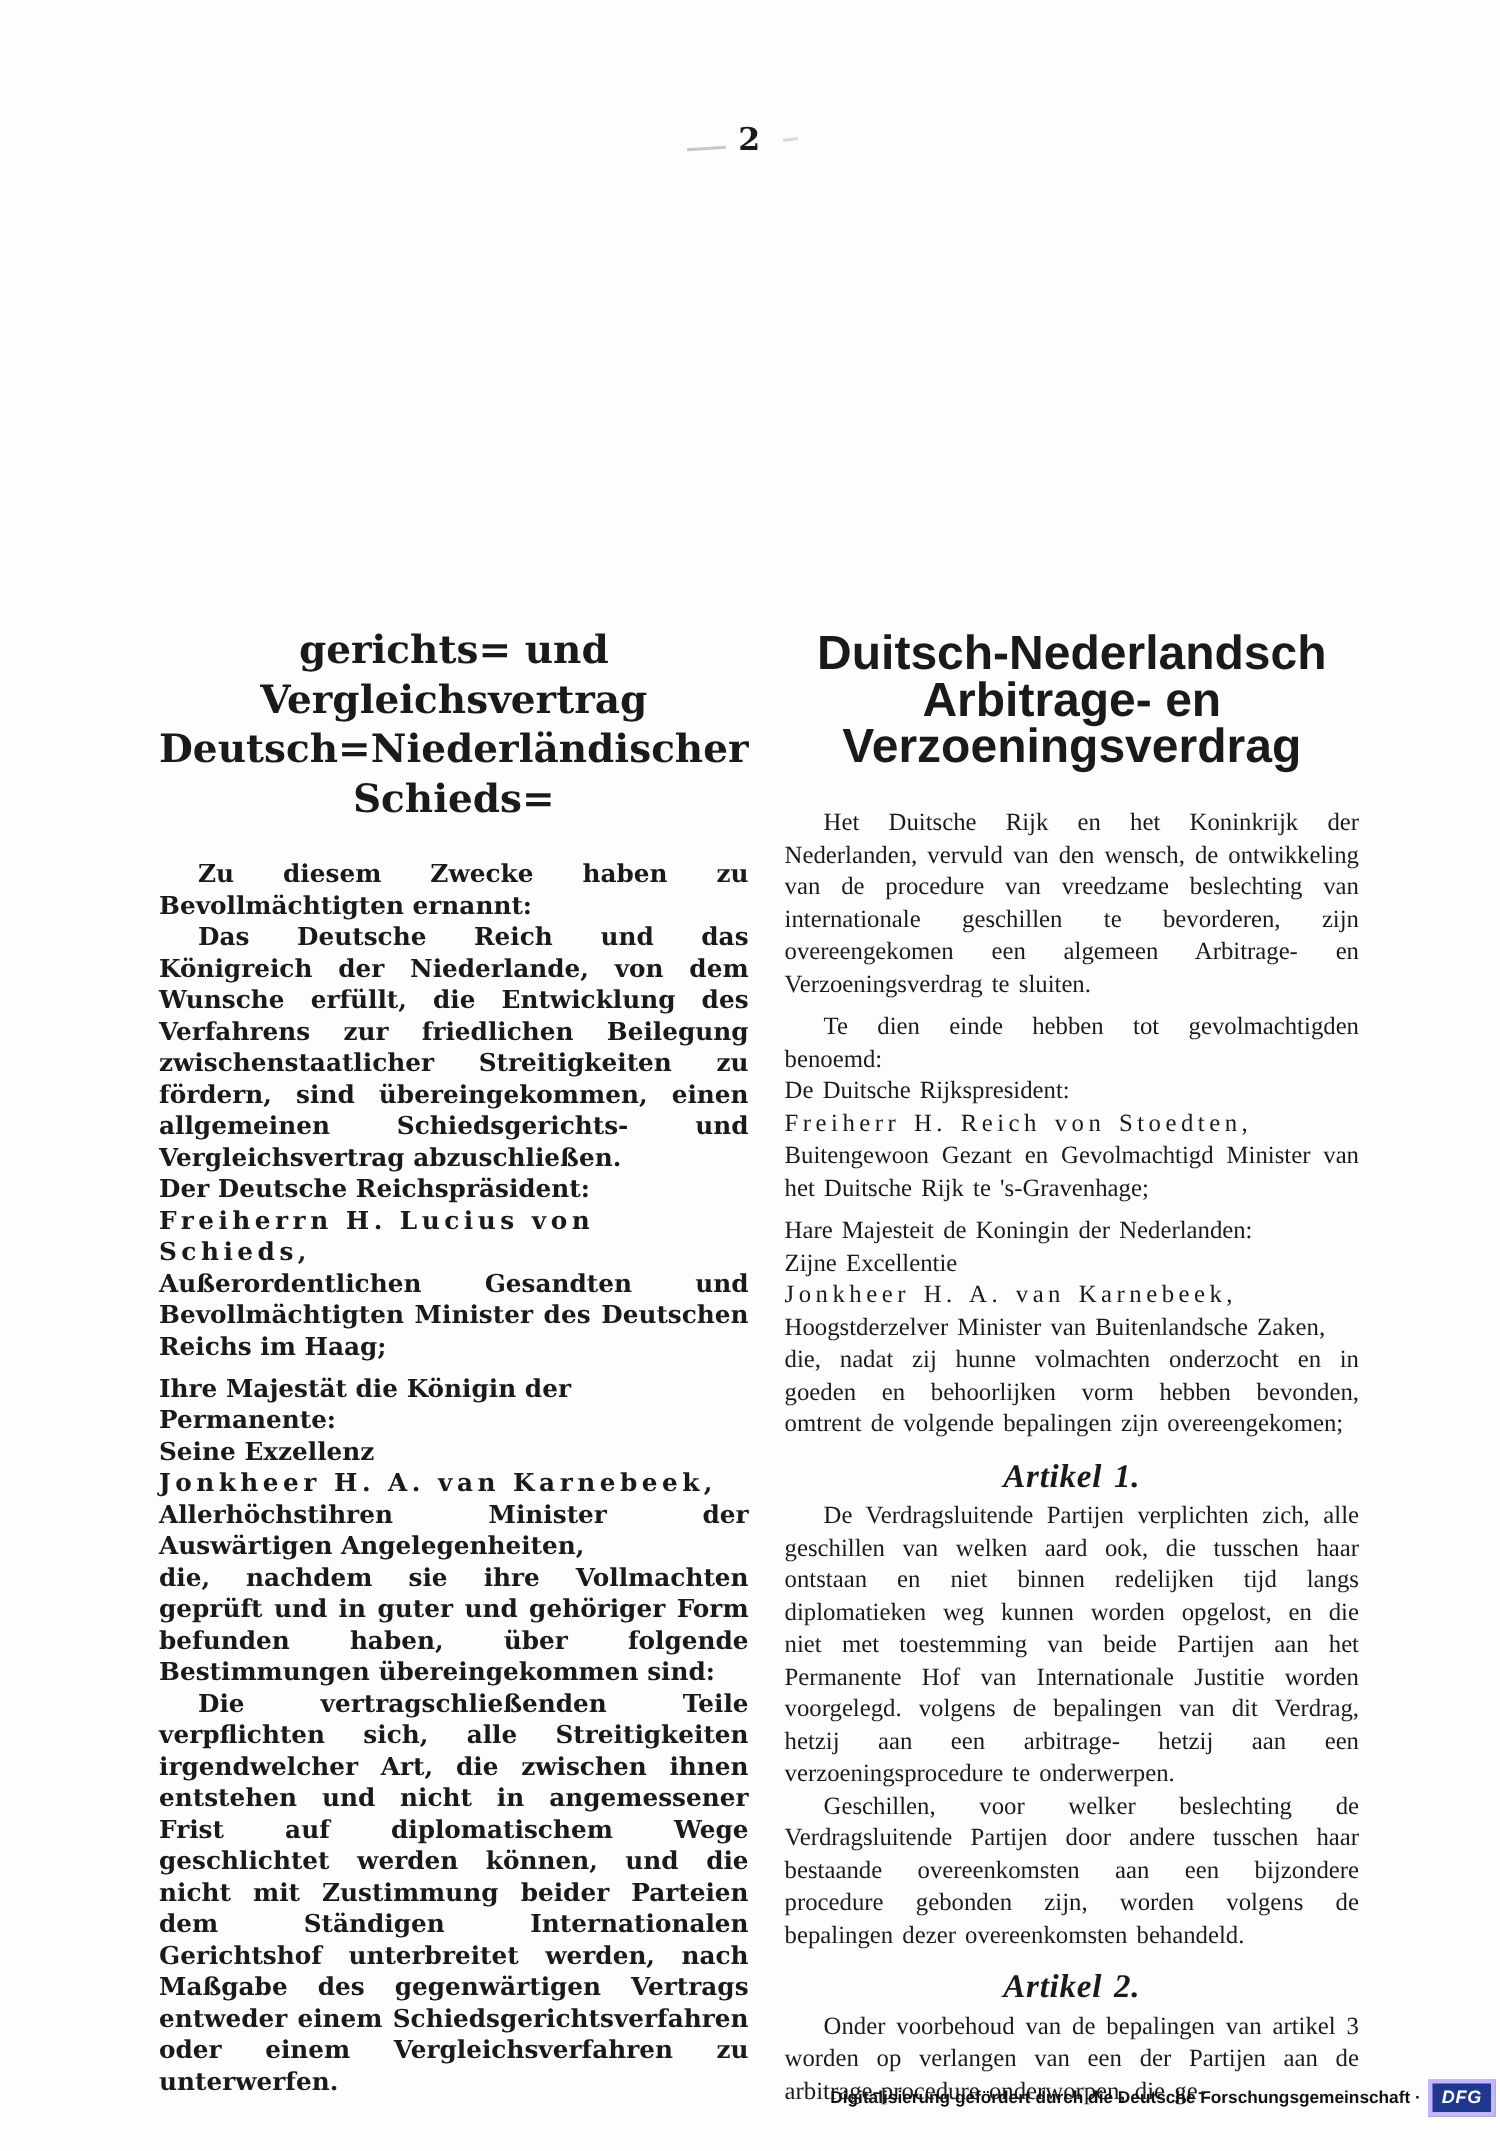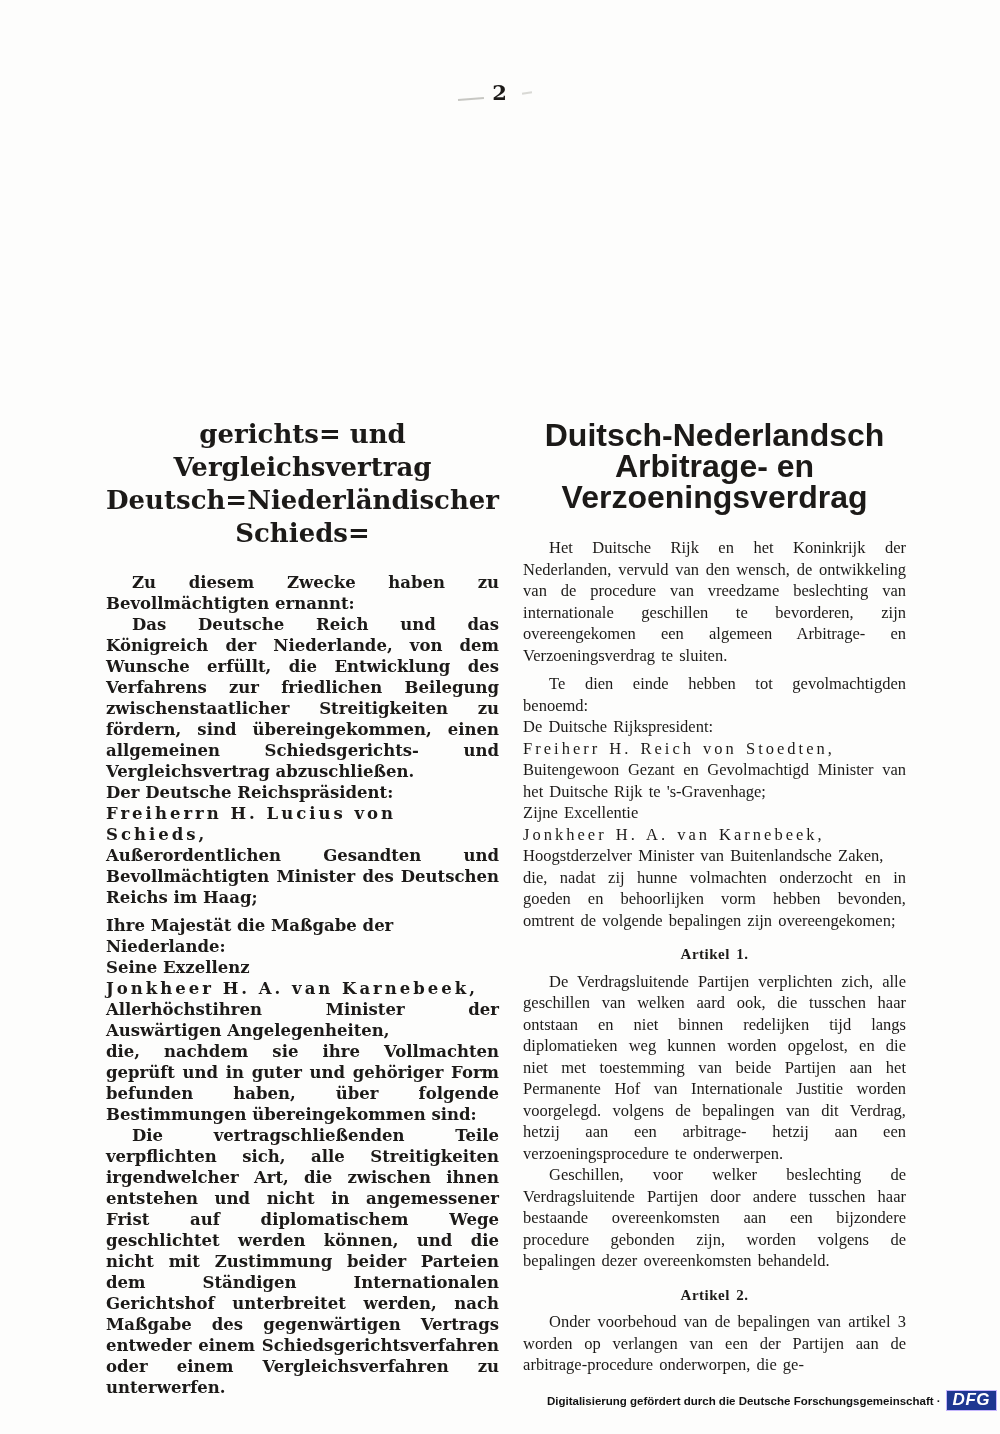--- a/index.html
+++ b/index.html
@@ -91,21 +91,21 @@
   .p-item   { margin-left: 16px; text-indent: 0; text-align: left; }
   .p-exc    { margin-left: 30px; text-indent: 0; text-align: left; }
   .p-name   { margin-left: 36px; text-indent: 0; letter-spacing: 3px; text-align: left; }
   .p-title  { margin-left: 64px; text-indent: 0; }
   .h-artikel {
     text-align: center;
     text-indent: 0;
     margin: 13px 0 5px 0 !important;
   }
   .col-de .h-artikel { letter-spacing: 6px; font-size: 17px; }
-  .col-nl .h-artikel { font-weight: 700; font-size: 15px; letter-spacing: .5px; }
+  .col-nl .h-artikel { font-style: italic; font-weight: 700; font-size: 22px; letter-spacing: .5px; }
 
   
   .footer {
     position: absolute;
     right: 3px;
     bottom: 23px;
     display: flex;
     align-items: center;
     gap: 5px;
     font-family: "Liberation Sans", sans-serif;
@@ -113,25 +113,25 @@
     font-weight: 700;
     color: #111;
   }
   .dfg-badge {
     display: inline-block;
     background: #1e3791;
     color: #ffffff;
     font-family: "Liberation Sans", sans-serif;
     font-weight: 700;
     font-style: italic;
-    font-size: 17px;
+    font-size: 12px;
     line-height: 14px;
     padding: 2px 6px 3px 6px;
     letter-spacing: .5px;
-    border: 1px solid #c4b5fd;
+    border: 3px solid #c4b5fd;
   }
 </style>
 </head>
 <body>
 
 <div class="page">
 
   <div class="page-number">2</div>
   <div class="smudge"></div>
   <div class="smudge2"></div>
@@ -141,39 +141,40 @@
     <div class="col col-de">
       <div class="col-heading">
         <span style="display:block">gerichts= und Vergleichsvertrag</span>
         <span style="display:block">Deutsch=Niederländischer Schieds=</span>
       </div>
       <p class="p-body p-gap">Zu diesem Zwecke haben zu Bevollmächtigten ernannt:</p>
       <p class="p-body">Das Deutsche Reich und das Königreich der Niederlande, von dem Wunsche erfüllt, die Entwicklung des Verfahrens zur friedlichen Beilegung zwischenstaatlicher Streitigkeiten zu fördern, sind übereingekommen, einen allgemeinen Schiedsgerichts- und Vergleichsvertrag abzuschließen.</p>
       <p class="p-item">Der Deutsche Reichspräsident:</p>
       <p class="p-name">Freiherrn H. Lucius von Schieds,</p>
       <p class="p-title">Außerordentlichen Gesandten und Bevollmächtigten Minister des Deutschen Reichs im Haag;</p>
-      <p class="p-item p-gap">Ihre Majestät die Maßgabe der Niederlande:</p>
+      <p class="p-item p-gap">Ihre Majestät die Königin der Permanente:</p>
       <p class="p-exc">Seine Exzellenz</p>
       <p class="p-name">Jonkheer H. A. van Karnebeek,</p>
       <p class="p-title">Allerhöchstihren Minister der Auswärtigen Angelegenheiten,</p>
       <p class="p-flush">die, nachdem sie ihre Vollmachten geprüft und in guter und gehöriger Form befunden haben, über folgende Bestimmungen übereingekommen sind:</p>
       <p class="p-body">Die vertragschließenden Teile verpflichten sich, alle Streitigkeiten irgendwelcher Art, die zwischen ihnen entstehen und nicht in angemessener Frist auf diplomatischem Wege geschlichtet werden können, und die nicht mit Zustimmung beider Parteien dem Ständigen Internationalen Gerichtshof unterbreitet werden, nach Maßgabe des gegenwärtigen Vertrags entweder einem Schiedsgerichtsverfahren oder einem Vergleichsverfahren zu unterwerfen.</p>
 
     </div>
 
     <div class="col col-nl">
       <div class="col-heading">
         <span style="display:block">Duitsch-Nederlandsch Arbitrage- en</span>
         <span style="display:block">Verzoeningsverdrag</span>
       </div>
       <p class="p-body">Het Duitsche Rijk en het Koninkrijk der Nederlanden, vervuld van den wensch, de ontwikkeling van de procedure van vreedzame beslechting van internationale geschillen te bevorderen, zijn overeengekomen een algemeen Arbitrage- en Verzoeningsverdrag te sluiten.</p>
       <p class="p-body p-gap">Te dien einde hebben tot gevolmachtigden benoemd:</p>
       <p class="p-item">De Duitsche Rijkspresident:</p>
       <p class="p-name">Freiherr H. Reich von Stoedten,</p>
       <p class="p-title">Buitengewoon Gezant en Gevolmachtigd Minister van het Duitsche Rijk te 's-Gravenhage;</p>
+      <p class="p-item p-gap">Hare Majesteit de Koningin der Nederlanden:</p>
       <p class="p-exc">Zijne Excellentie</p>
       <p class="p-name">Jonkheer H. A. van Karnebeek,</p>
       <p class="p-title">Hoogstderzelver Minister van Buitenlandsche Zaken,</p>
       <p class="p-flush">die, nadat zij hunne volmachten onderzocht en in goeden en behoorlijken vorm hebben bevonden, omtrent de volgende bepalingen zijn overeengekomen;</p>
       <p class="h-artikel">Artikel 1.</p>
       <p class="p-body">De Verdragsluitende Partijen verplichten zich, alle geschillen van welken aard ook, die tusschen haar ontstaan en niet binnen redelijken tijd langs diplomatieken weg kunnen worden opgelost, en die niet met toestemming van beide Partijen aan het Permanente Hof van Internationale Justitie worden voorgelegd. volgens de bepalingen van dit Verdrag, hetzij aan een arbitrage- hetzij aan een verzoeningsprocedure te onderwerpen.</p>
       <p class="p-body">Geschillen, voor welker beslechting de Verdragsluitende Partijen door andere tusschen haar bestaande overeenkomsten aan een bijzondere procedure gebonden zijn, worden volgens de bepalingen dezer overeenkomsten behandeld.</p>
       <p class="h-artikel">Artikel 2.</p>
       <p class="p-body">Onder voorbehoud van de bepalingen van artikel 3 worden op verlangen van een der Partijen aan de arbitrage-procedure onderworpen, die ge-</p>
     </div>

